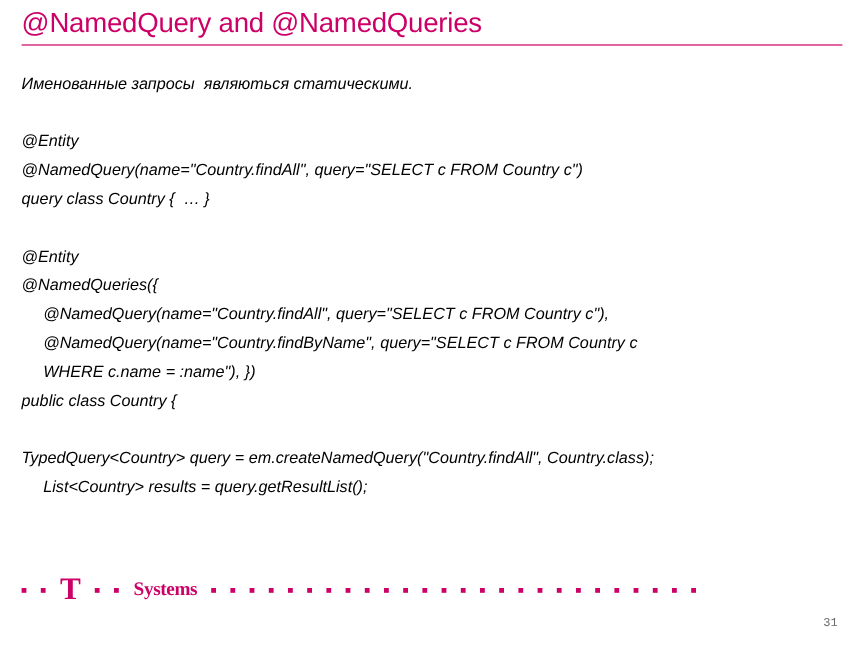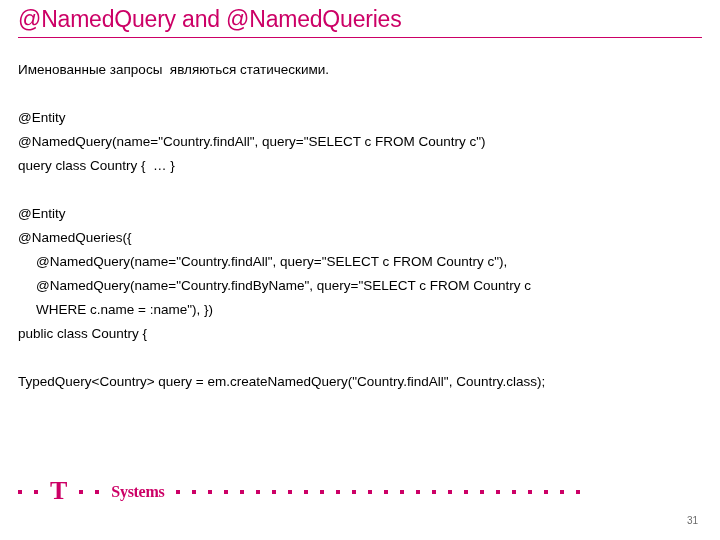--- a/index.html
+++ b/index.html
@@ -48,20 +48,21 @@
     height: 1px;
     background: #CC0066;
   }
 
   
   .body-area {
     position: absolute;
     left: 18px;
     top: 58px;
     width: 690px;
+    font-style: italic;
   }
   .line {
     font-family: "Liberation Sans", sans-serif;
     font-size: 13.5px;
     line-height: 24px;
     color: #000000;
     white-space: pre;
     margin: 0;
     padding: 0;
     height: 24px;
@@ -120,21 +121,21 @@
   }
   .trail-dots {
     display: flex;
     align-items: center;
   }
 
   .page-number {
     position: absolute;
     right: 22px;
     top: 45px;
-    font-family: Liberation Sans, sans-serif;
+    font-family: Liberation Mono, monospace;
     font-size: 10px;
     color: #6b6b6b;
     text-align: right;
   }
 </style>
 </head>
 <body>
 
 <div class="slide">
 
@@ -155,20 +156,21 @@
 
     <div class="line">@Entity</div>
     <div class="line">@NamedQueries({</div>
     <div class="line indent">@NamedQuery(name="Country.findAll", query="SELECT c FROM Country c"),</div>
     <div class="line indent">@NamedQuery(name="Country.findByName", query="SELECT c FROM Country c</div>
     <div class="line indent">WHERE c.name = :name"), })</div>
     <div class="line">public class Country {</div>
     <div class="line blank"></div>
 
     <div class="line">TypedQuery&lt;Country&gt; query = em.createNamedQuery("Country.findAll", Country.class);</div>
+    <div class="line indent">List&lt;Country&gt; results = query.getResultList();</div>
 
   </div>
 
   <div class="footer">
     <div class="logo-row">
       <span class="dot"></span>
       <span class="dot"></span>
       <span class="logo-t">T</span>
       <span class="dot"></span>
       <span class="dot"></span>

